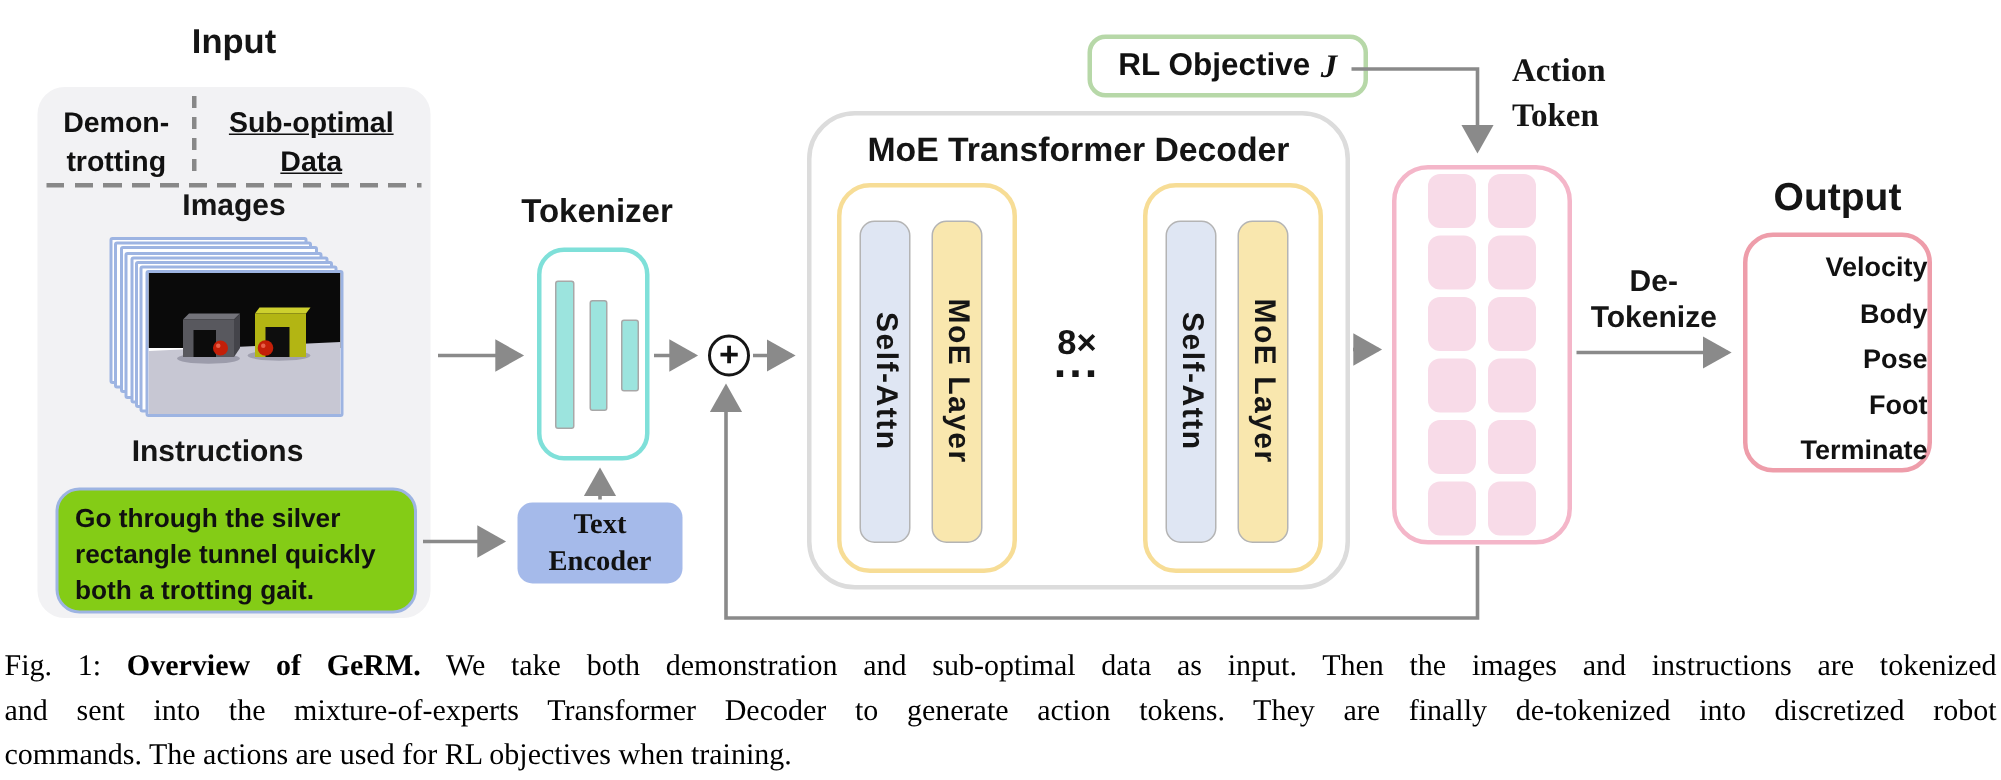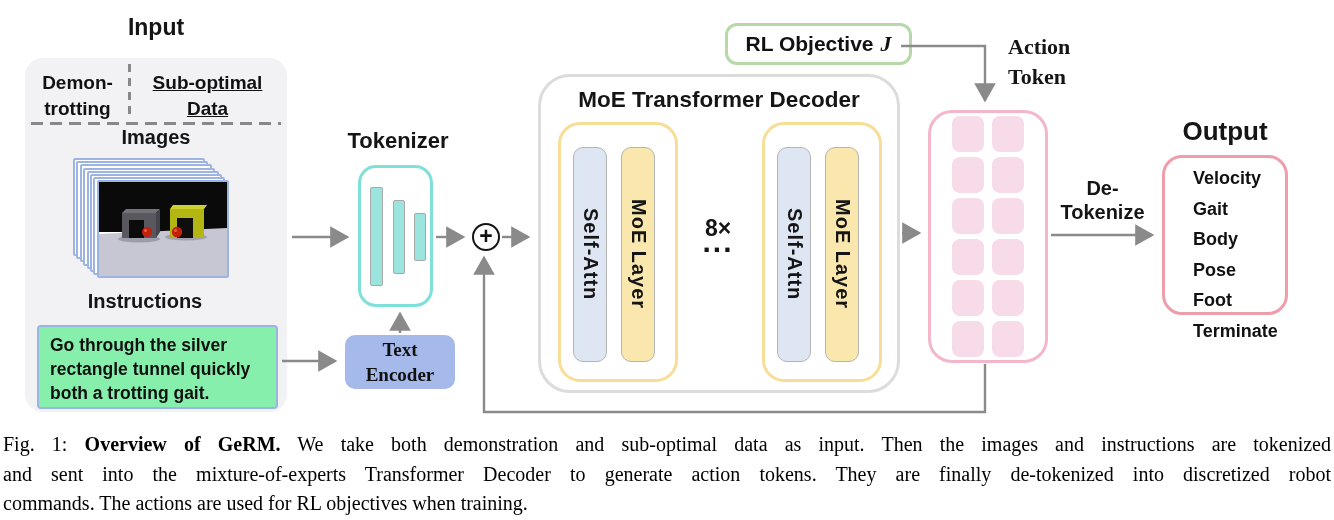--- a/index.html
+++ b/index.html
@@ -23,22 +23,22 @@
   #inp-col2{left:140px;width:135px;text-decoration:underline;}
   #vdash{left:128px;top:64px;width:2.5px;height:52px;
          background:repeating-linear-gradient(180deg,var(--dash) 0 8px,transparent 8px 14px);}
   #hdash{left:31px;top:122px;width:250px;height:3px;
          background:repeating-linear-gradient(90deg,var(--dash) 0 12px,transparent 12px 19px);}
   #images-label{left:25px;top:126px;width:262px;text-align:center;font-size:20px;}
   
   #image-stack{left:73px;top:158px;width:162px;height:126px;}
   .frame{position:absolute;width:132px;height:98px;background:#fff;border:2px solid var(--peri);border-radius:2px;}
   #instructions-label{left:25px;top:290px;width:240px;text-align:center;font-size:20px;}
-  #instruction-box{left:37px;top:325px;width:241px;height:84px;background:#86efac;
-      border:2.5px solid var(--peri);border-radius:4px;padding:6px 0 0 11px;
+  #instruction-box{left:37px;top:325px;width:241px;height:84px;background:#84cc16;
+      border:2.5px solid var(--peri);border-radius:16px;padding:6px 0 0 11px;
       font-size:17.5px;font-weight:bold;line-height:24px;color:#101010;}
   
   #tokenizer-title{left:338px;top:128px;width:120px;text-align:center;font-size:22px;}
   #tokenizer-box{left:358px;top:165px;width:75px;height:142px;background:#fff;
       border:3px solid var(--teal);border-radius:18px;}
   .tok-bar{position:absolute;background:var(--teal-fill);border:1.5px solid #a8a8a8;border-radius:2px;}
   #tok-bar1{left:9px;top:19px;width:13px;height:99px;}
   #tok-bar2{left:32px;top:32px;width:12px;height:74px;}
   #tok-bar3{left:53px;top:45px;width:12px;height:48px;}
   
@@ -72,21 +72,21 @@
   #action-label{left:1008px;top:32px;width:110px;font-size:22px;line-height:30px;font-family:Liberation Serif, serif;}
   #action-box{left:928px;top:110px;width:120px;height:253px;background:#fff;
       border:3px solid var(--pink-border);border-radius:24px;
       display:grid;grid-template-columns:32px 32px;grid-template-rows:repeat(6,36px);
       gap:5px 8px;justify-content:center;align-content:center;}
   .token-sq{background:var(--pink-fill);border-radius:8px;}
   
   #detok-label{left:1050px;top:176px;width:105px;text-align:center;font-size:20px;line-height:24px;}
   #output-title{left:1164px;top:116px;width:122px;text-align:center;font-size:26px;}
   #output-box{left:1162px;top:155px;width:126px;height:160px;background:#fff;
-      border:3.5px solid var(--output-border);border-radius:20px;text-align:left;
+      border:3.5px solid var(--output-border);border-radius:20px;text-align:right;
       font-size:18px;font-weight:bold;line-height:30.5px;padding-top:5px;padding-left:28px;}
   
   #arrow-layer{left:0;top:0;width:1334px;height:430px;pointer-events:none;z-index:5;}
   
   #caption{left:3px;top:430px;width:1328px;font-family:"Liberation Serif",serif;
       font-size:20px;line-height:29.5px;color:#000;}
   .cap-line{text-align:justify;text-align-last:justify;}
   .cap-line.last{text-align:left;text-align-last:left;}
 </style>
 </head>
@@ -207,21 +207,20 @@
     <div class="token-sq"></div>
   </div>
 
   <div class="abs lbl" id="detok-label">
     <div>De-</div>
     <div>Tokenize</div>
   </div>
   <div class="abs lbl" id="output-title">Output</div>
   <div class="abs" id="output-box">
     <div>Velocity</div>
-    <div>Gait</div>
     <div>Body Pose</div>
     <div>Foot</div>
     <div>Terminate</div>
   </div>
 
   <svg class="abs" id="arrow-layer" viewBox="0 0 1334 430">
     <defs>
       <marker id="ah" markerWidth="10" markerHeight="10" refX="7" refY="4.5" orient="auto">
         <path d="M0,0 L8,4.5 L0,9 z" fill="#8a8a8a"></path>
       </marker>

